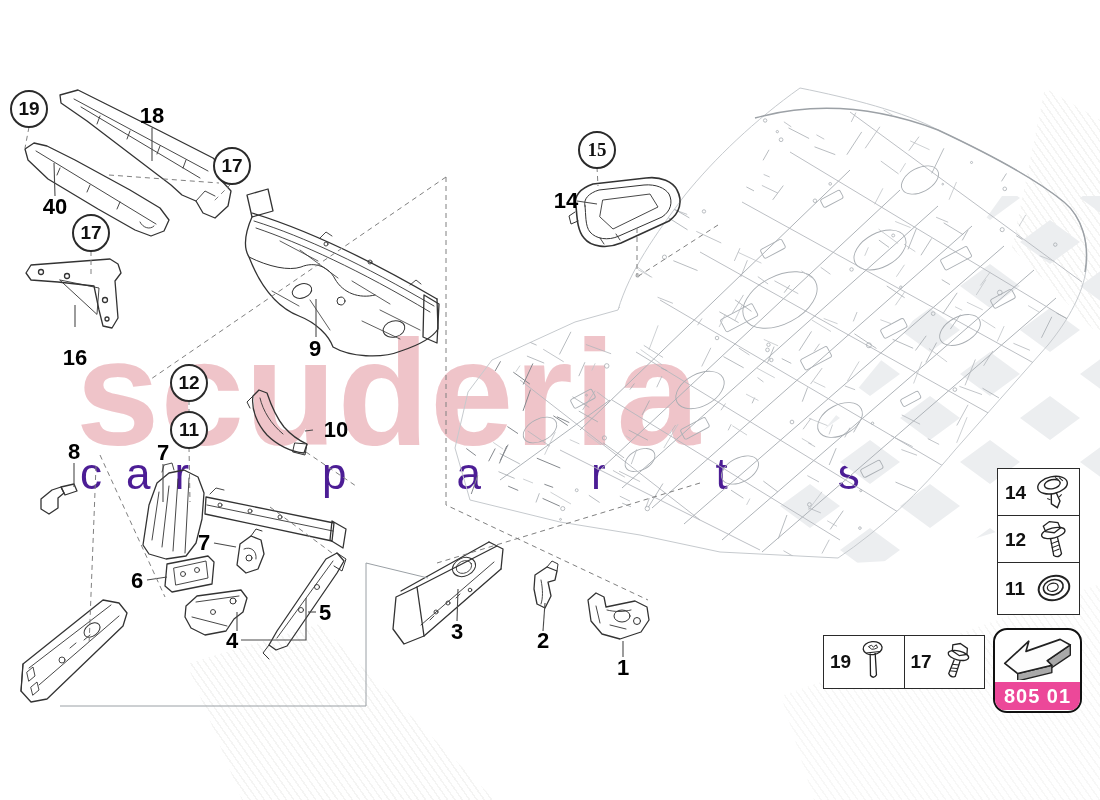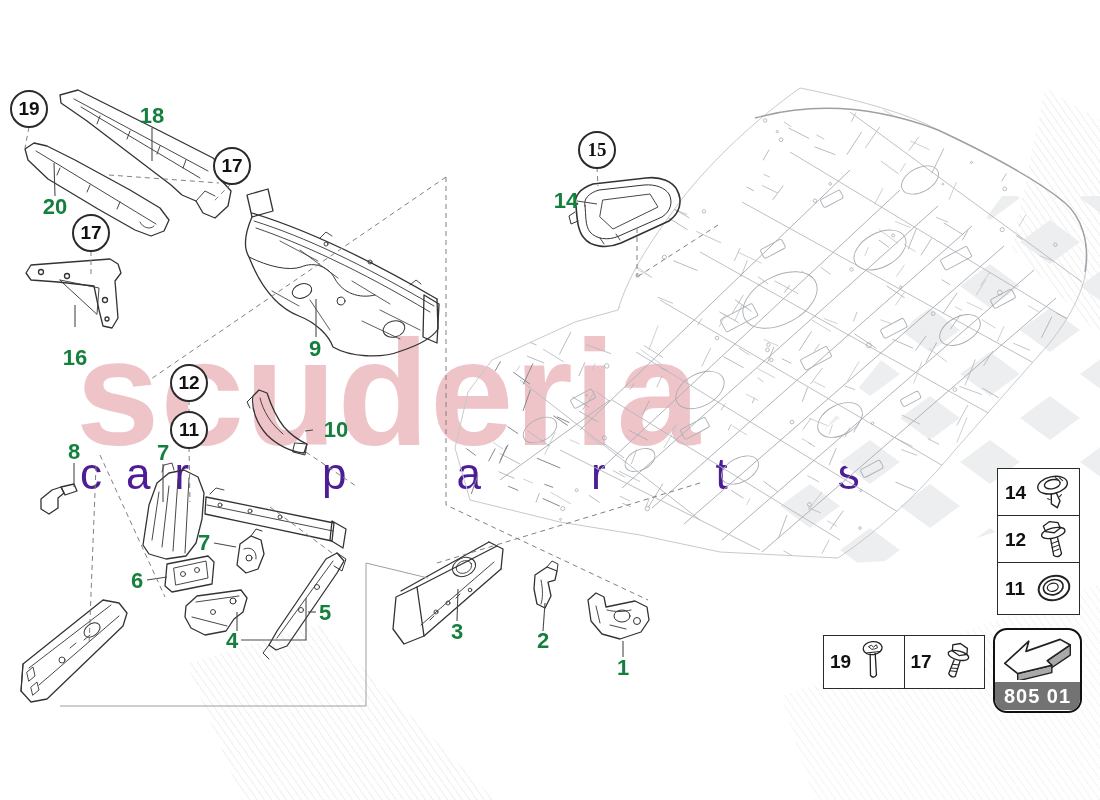--- a/index.html
+++ b/index.html
@@ -10,36 +10,36 @@
   #stripe1{clip-path:polygon(17% 83%,29% 78%,45% 100%,22% 100%);}
   #stripe2{clip-path:polygon(95% 11%,100% 15%,100% 42%,92% 31%);}
   #stripe3{clip-path:polygon(71% 87%,100% 73%,100% 100%,74% 100%);opacity:.7;}
   #wm-brand{position:absolute;left:76px;top:318px;font-size:150px;font-weight:bold;
             letter-spacing:1px;color:#efc4c9;white-space:nowrap;line-height:1;}
   .wm-sub{position:absolute;top:452px;font-size:44px;color:#4c1d95;white-space:nowrap;line-height:1;}
   #wm-sub1{left:80px;letter-spacing:24px;}
   #wm-sub2{left:322px;letter-spacing:110px;}
   svg.art{position:absolute;left:0;top:0;}
   .lbl{position:absolute;transform:translate(-50%,-50%);font-size:22px;font-weight:bold;
-       color:#15803d;z-index:5;white-space:nowrap;}
+       color:#000000;z-index:5;white-space:nowrap;}
   .circ{position:absolute;width:34px;height:34px;border:2.2px solid #2a2a2a;border-radius:50%;
         background:#fff;transform:translate(-50%,-50%);display:flex;align-items:center;
         justify-content:center;font-size:19px;font-weight:bold;color:#111;z-index:5;}
   .legendbox{position:absolute;left:997px;width:81px;height:48px;border:1.6px solid #2a2a2a;
              background:#fff;display:flex;align-items:center;z-index:4;}
   .legendbox .num{font-size:19px;font-weight:bold;color:#111;margin-left:7px;width:26px;}
   .blegend{position:absolute;left:823px;top:635px;width:160px;height:52px;border:1.6px solid #2a2a2a;
            background:#fff;display:flex;z-index:4;}
   .bcell{flex:1;display:flex;align-items:center;}
   .bcell+.bcell{border-left:1.6px solid #2a2a2a;}
   .bcell .num{font-size:19px;font-weight:bold;color:#111;margin-left:6px;width:26px;}
   #badge{position:absolute;left:993px;top:628px;width:89px;height:85px;border:2.5px solid #111;
          border-radius:14px;background:#fff;overflow:hidden;z-index:4;box-sizing:border-box;}
   #badge .arr{height:52px;display:flex;align-items:center;justify-content:center;}
-  #badge .code{height:28px;background:#737373;color:#fff;font-size:20px;font-weight:bold;
+  #badge .code{height:28px;background:#ec4899;color:#fff;font-size:20px;font-weight:bold;
                display:flex;align-items:center;justify-content:center;letter-spacing:1px;}
 </style>
 </head>
 <body>
 
 <div id="stage">
 
   <div class="stripe" id="stripe1"></div>
   <div class="stripe" id="stripe2"></div>
   <div class="stripe" id="stripe3"></div>
@@ -595,21 +595,21 @@
         <path d="M 100,455 L 165,597"></path>
       <path d="M 270,507 L 332,553"></path>
         <path d="M 306,452 L 356,486"></path>
     </g>
   </svg>
 
   <div id="callouts">
       <div class="circ" style="left: 29px; top: 109px;">19</div>
       <div class="lbl" style="left: 152px; top: 116px;">18</div>
       <div class="circ" style="left: 232px; top: 166px;">17</div>
-      <div class="lbl" style="left: 55px; top: 207px;">20</div>
+      <div class="lbl" style="left: 55px; top: 207px;">40</div>
       <div class="circ" style="left: 91px; top: 233px;">17</div>
       <div class="circ" style="left: 597px; top: 150px; font-family: Liberation Serif, serif;">15</div>
       <div class="lbl" style="left: 566px; top: 201px;">14</div>
       <div class="lbl" style="left: 75px; top: 338px; margin-top: 20px;">16</div>
       <div class="lbl" style="left: 315px; top: 349px;">9</div>
       <div class="circ" style="left: 189px; top: 383px;">12</div>
       <div class="circ" style="left: 189px; top: 430px;">11</div>
       <div class="lbl" style="left: 324px; top: 430px; margin-left: 12px;">10</div>
       <div class="lbl" style="left: 74px; top: 452px;">8</div>
       <div class="lbl" style="left: 163px; top: 453px;">7</div>

